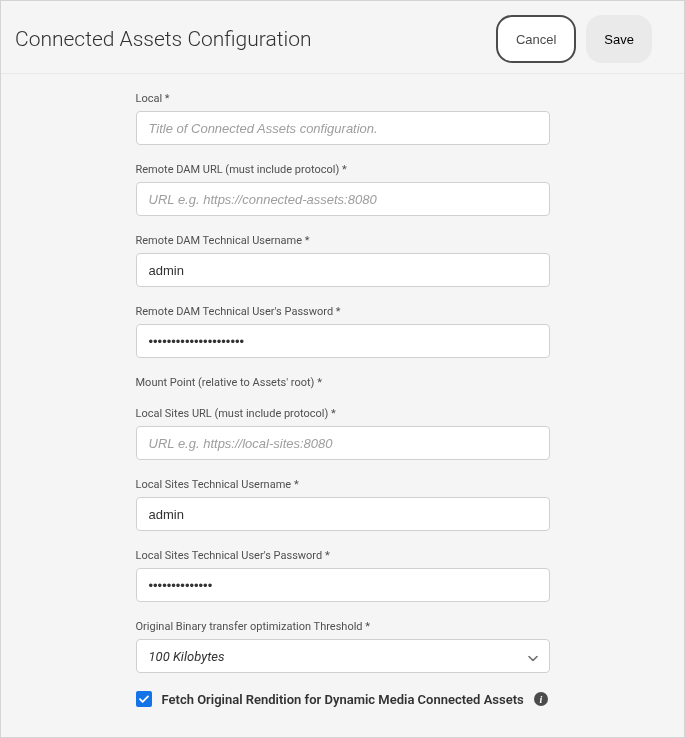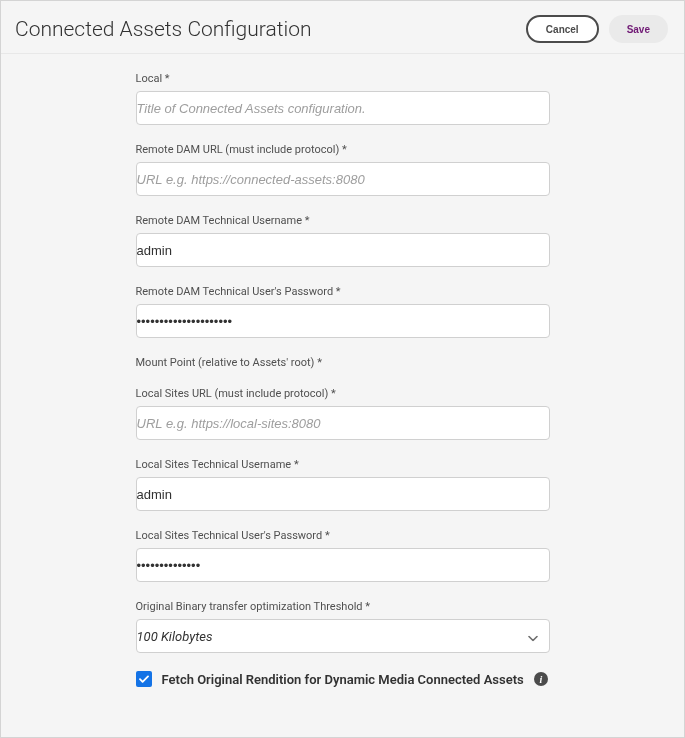--- a/index.html
+++ b/index.html
@@ -14,49 +14,49 @@
       border: 1px solid #d4d4d4;
       background: #f5f5f5;
       height: 100%;
       display: flex;
       flex-direction: column;
     }
     .header {
       display: flex;
       justify-content: space-between;
       align-items: center;
-      padding: 14px 16px 10px 14px;
+      padding: 14px 32px 10px 14px;
       border-bottom: 1px solid #e8e8e8;
     }
     .header-title {
       font-size: 21px;
       font-weight: 300;
       color: #323232;
     }
     .header-actions { display: flex; gap: 10px; }
     .btn {
-      height: 28px;
+      height: 48px;
       padding: 0 18px;
       border-radius: 16px;
-      font-size: 10px;
-      font-weight: 700;
+      font-size: 13px;
+      font-weight: 400;
       cursor: pointer;
       display: inline-flex;
       align-items: center;
       justify-content: center;
     }
     .btn-outline {
       background: #fff;
       border: 2px solid #4b4b4b;
       color: #4b4b4b;
     }
     .btn-disabled {
       background: #eaeaea;
       border: none;
-      color: #701a75;
+      color: #000000;
       cursor: default;
     }
     .form-area {
       flex: 1;
       overflow-y: auto;
       padding: 18px 0 20px 0;
     }
     .form-inner {
       margin: 0 auto;
       width: 414px;
@@ -64,21 +64,21 @@
     .field { margin-bottom: 18px; }
     .field-label {
       font-size: 11px;
       color: #505050;
       margin-bottom: 6px;
       display: block;
     }
     .field-input, .field-select {
       width: 100%;
       height: 34px;
-      padding: 0 0;
+      padding: 0 12px;
       border: 1px solid #d0d0d0;
       border-radius: 4px;
       font-size: 13px;
       background: #fff;
       color: #323232;
     }
     .field-input::placeholder {
       color: #9e9e9e;
       font-style: italic;
     }

